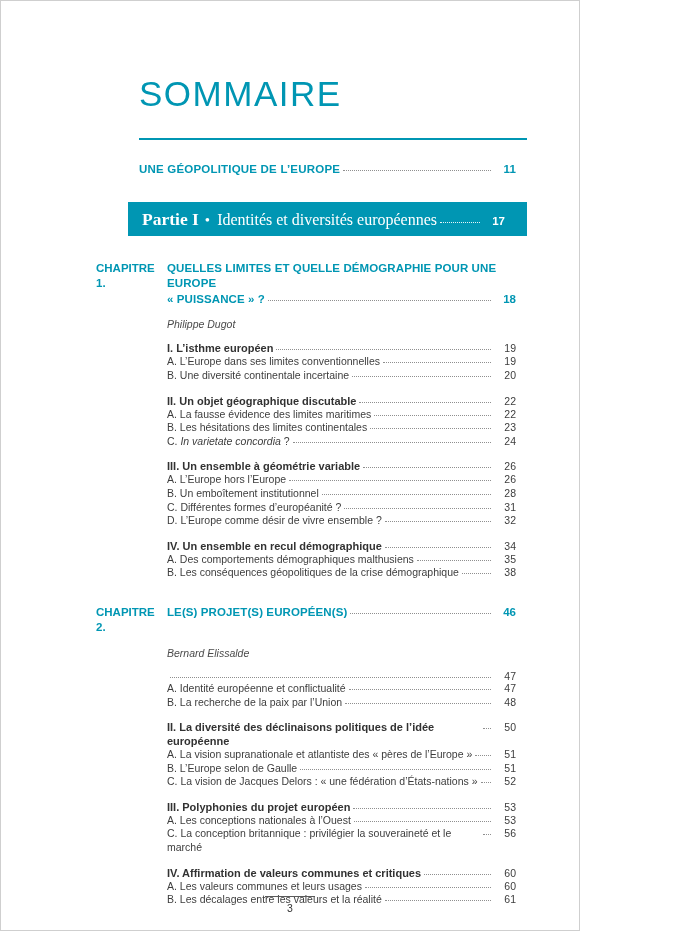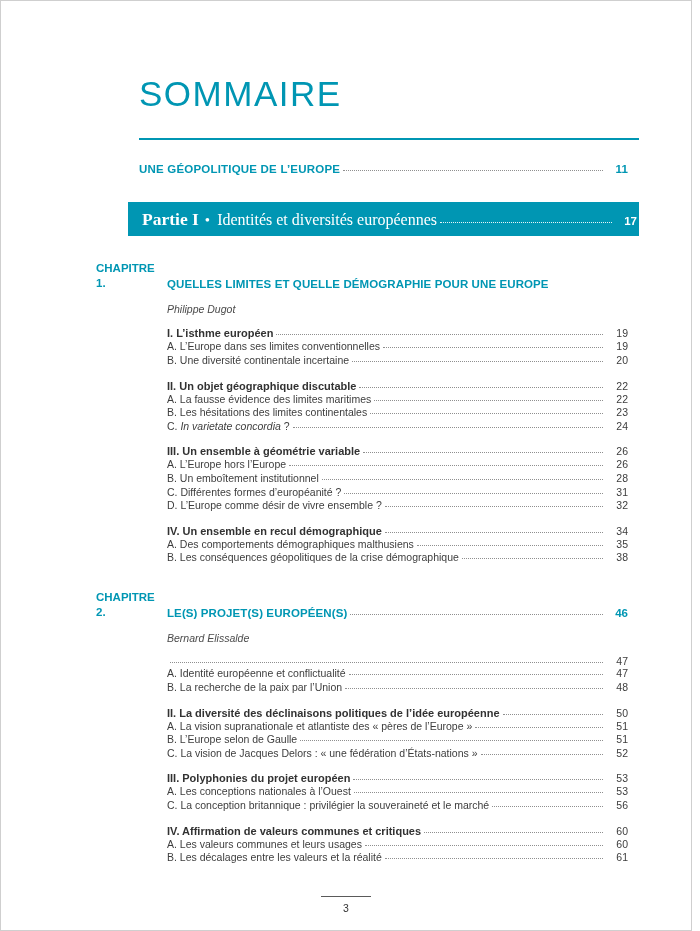--- a/index.html
+++ b/index.html
@@ -1,39 +1,39 @@
 <!DOCTYPE html>
 <html><head>
 <meta charset="utf-8">
 <style>
   :root{ --accent:#0096b3; }
   html,body{ margin:0; padding:0; }
   body{ width:700px; height:931px; background:#ffffff; }
-  .page{ position:relative; width:692px; height:931px; background:#fff; border:1px solid #cfcfcf;
+  .page{ position:relative; width:580px; height:931px; background:#fff; border:1px solid #cfcfcf;
          padding:50px 52px 0 95px; box-sizing:border-box; overflow:hidden;
          font-family:"Liberation Sans", sans-serif; color:#3d3d3d; }
   .title{ margin-left:43px; font-size:35px; font-weight:400; letter-spacing:1.5px; color:var(--accent); }
   .title-rule{ margin-left:43px; margin-top:7px; border-top:2px solid var(--accent); }
   .row{ display:flex; align-items:baseline; padding-right:11px; }
   .leader{ flex:1 1 auto; min-width:8px; margin:0 3px; border-bottom:1px dotted #8f8f8f; position:relative; top:-2px; }
   .pg{ flex:0 0 auto; min-width:22px; text-align:right; font-size:10.5px; color:#3d3d3d; }
   .pg-accent{ color:var(--accent); font-weight:bold; font-size:11.5px; }
   .top-entry{ margin-left:43px; margin-top:23px; font-size:11.5px; font-weight:bold; color:var(--accent); letter-spacing:.2px; }
   .banner{ margin-left:32px; margin-top:27px; height:34px; background:var(--accent); color:#fff;
-           display:flex; align-items:baseline; padding:7px 2px 0 14px; box-sizing:border-box;
+           display:flex; align-items:baseline; padding:7px 22px 0 14px; box-sizing:border-box;
            font-family:"Liberation Serif", serif; }
   .banner .leader{ border-bottom-color:rgba(255,255,255,.9); }
   .part-prefix{ font-weight:bold; font-size:17.5px; }
   .part-bullet{ margin:0 7px 0 6px; font-size:15px; }
   .part-title{ font-size:16px; }
   .part-pg{ font-family:"Liberation Sans", sans-serif; font-weight:bold; font-size:11.5px; color:#fff; min-width:22px; text-align:right; }
   .chapter{ margin-top:25px; }
   .ch-head{ display:flex;justify-content:flex-end; }
   .ch-label{ flex:0 0 71px; font-size:11.5px; font-weight:bold; color:var(--accent); line-height:15.5px; }
-  .ch-lines{ flex:1 1 auto;margin-top:16px; }
+  .ch-lines{ flex:1 1 auto; }
   .ch-title{ font-size:11.5px; font-weight:bold; color:var(--accent); letter-spacing:.1px; line-height:15.5px; }
   .ch-row .pg-accent{ font-size:11.5px; }
   .author{ margin-left:71px; margin-top:11px; font-size:10.5px; font-style:italic; color:#4a4a4a; }
   .toc-section{ margin-left:71px; margin-top:11px; }
   .sec-title{ font-size:11px; font-weight:bold; color:#323232; line-height:14px; }
   .item-row{ line-height:13.6px; }
   .item-text{ font-size:10.5px; }
   .item-text em{ font-style:italic;margin-top:13px; }
   .footer{ position:absolute; left:0; right:0; bottom:16px; text-align:center; }
   .footer-rule{ width:50px; margin:0 auto 5px; border-top:1px solid #5a5a5a; }
@@ -62,20 +62,25 @@
   </div>
 
   <div id="chapters">
       <section class="chapter">
         <div class="ch-head">
           <span class="ch-label">CHAPITRE 1.</span>
           <div class="ch-lines">
             <div class="row ch-row">
               <span class="ch-title">QUELLES LIMITES ET QUELLE DÉMOGRAPHIE POUR UNE EUROPE</span>
             </div>
+            <div class="row ch-row">
+              <span class="ch-title">« PUISSANCE » ?</span>
+              <span class="leader"></span>
+              <span class="pg pg-accent">18</span>
+            </div>
           </div>
         </div>
         <div class="author">Philippe Dugot</div>
         <div class="toc-section">
           <div class="row sec-row">
             <span class="sec-title">I. L’isthme européen</span>
             <span class="leader"></span>
             <span class="pg">19</span>
           </div>
           <div class="row item-row">

